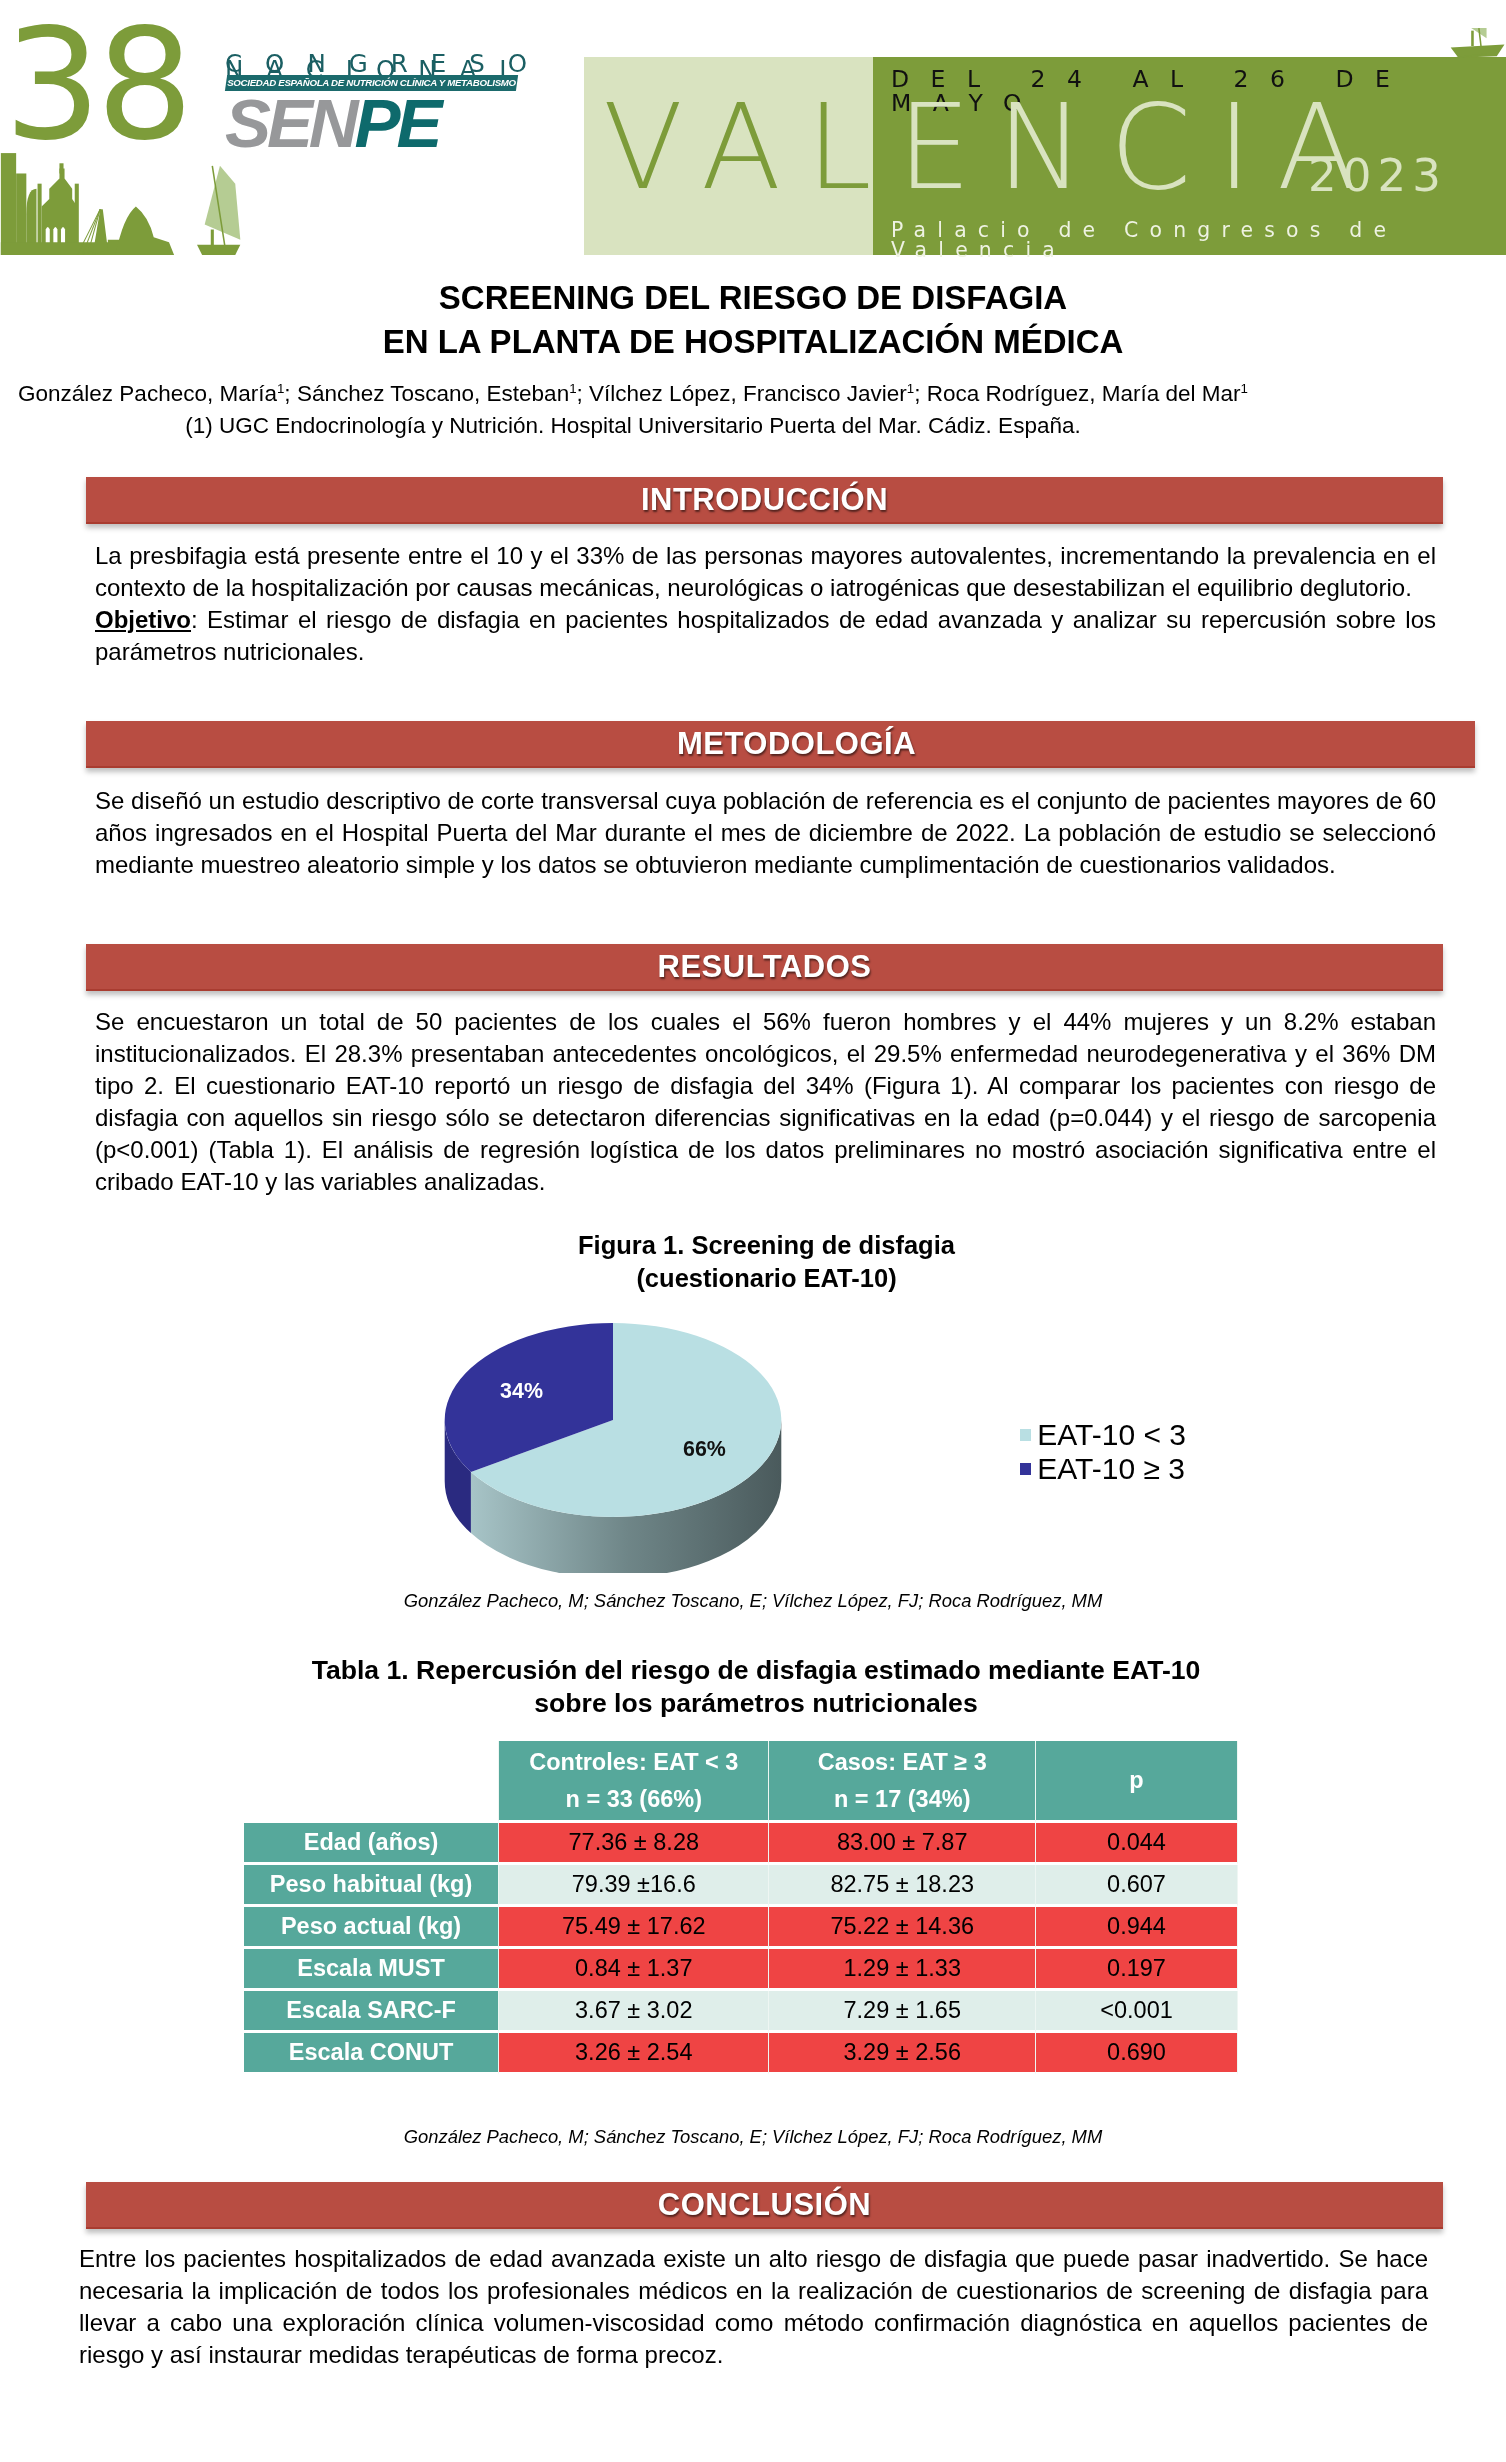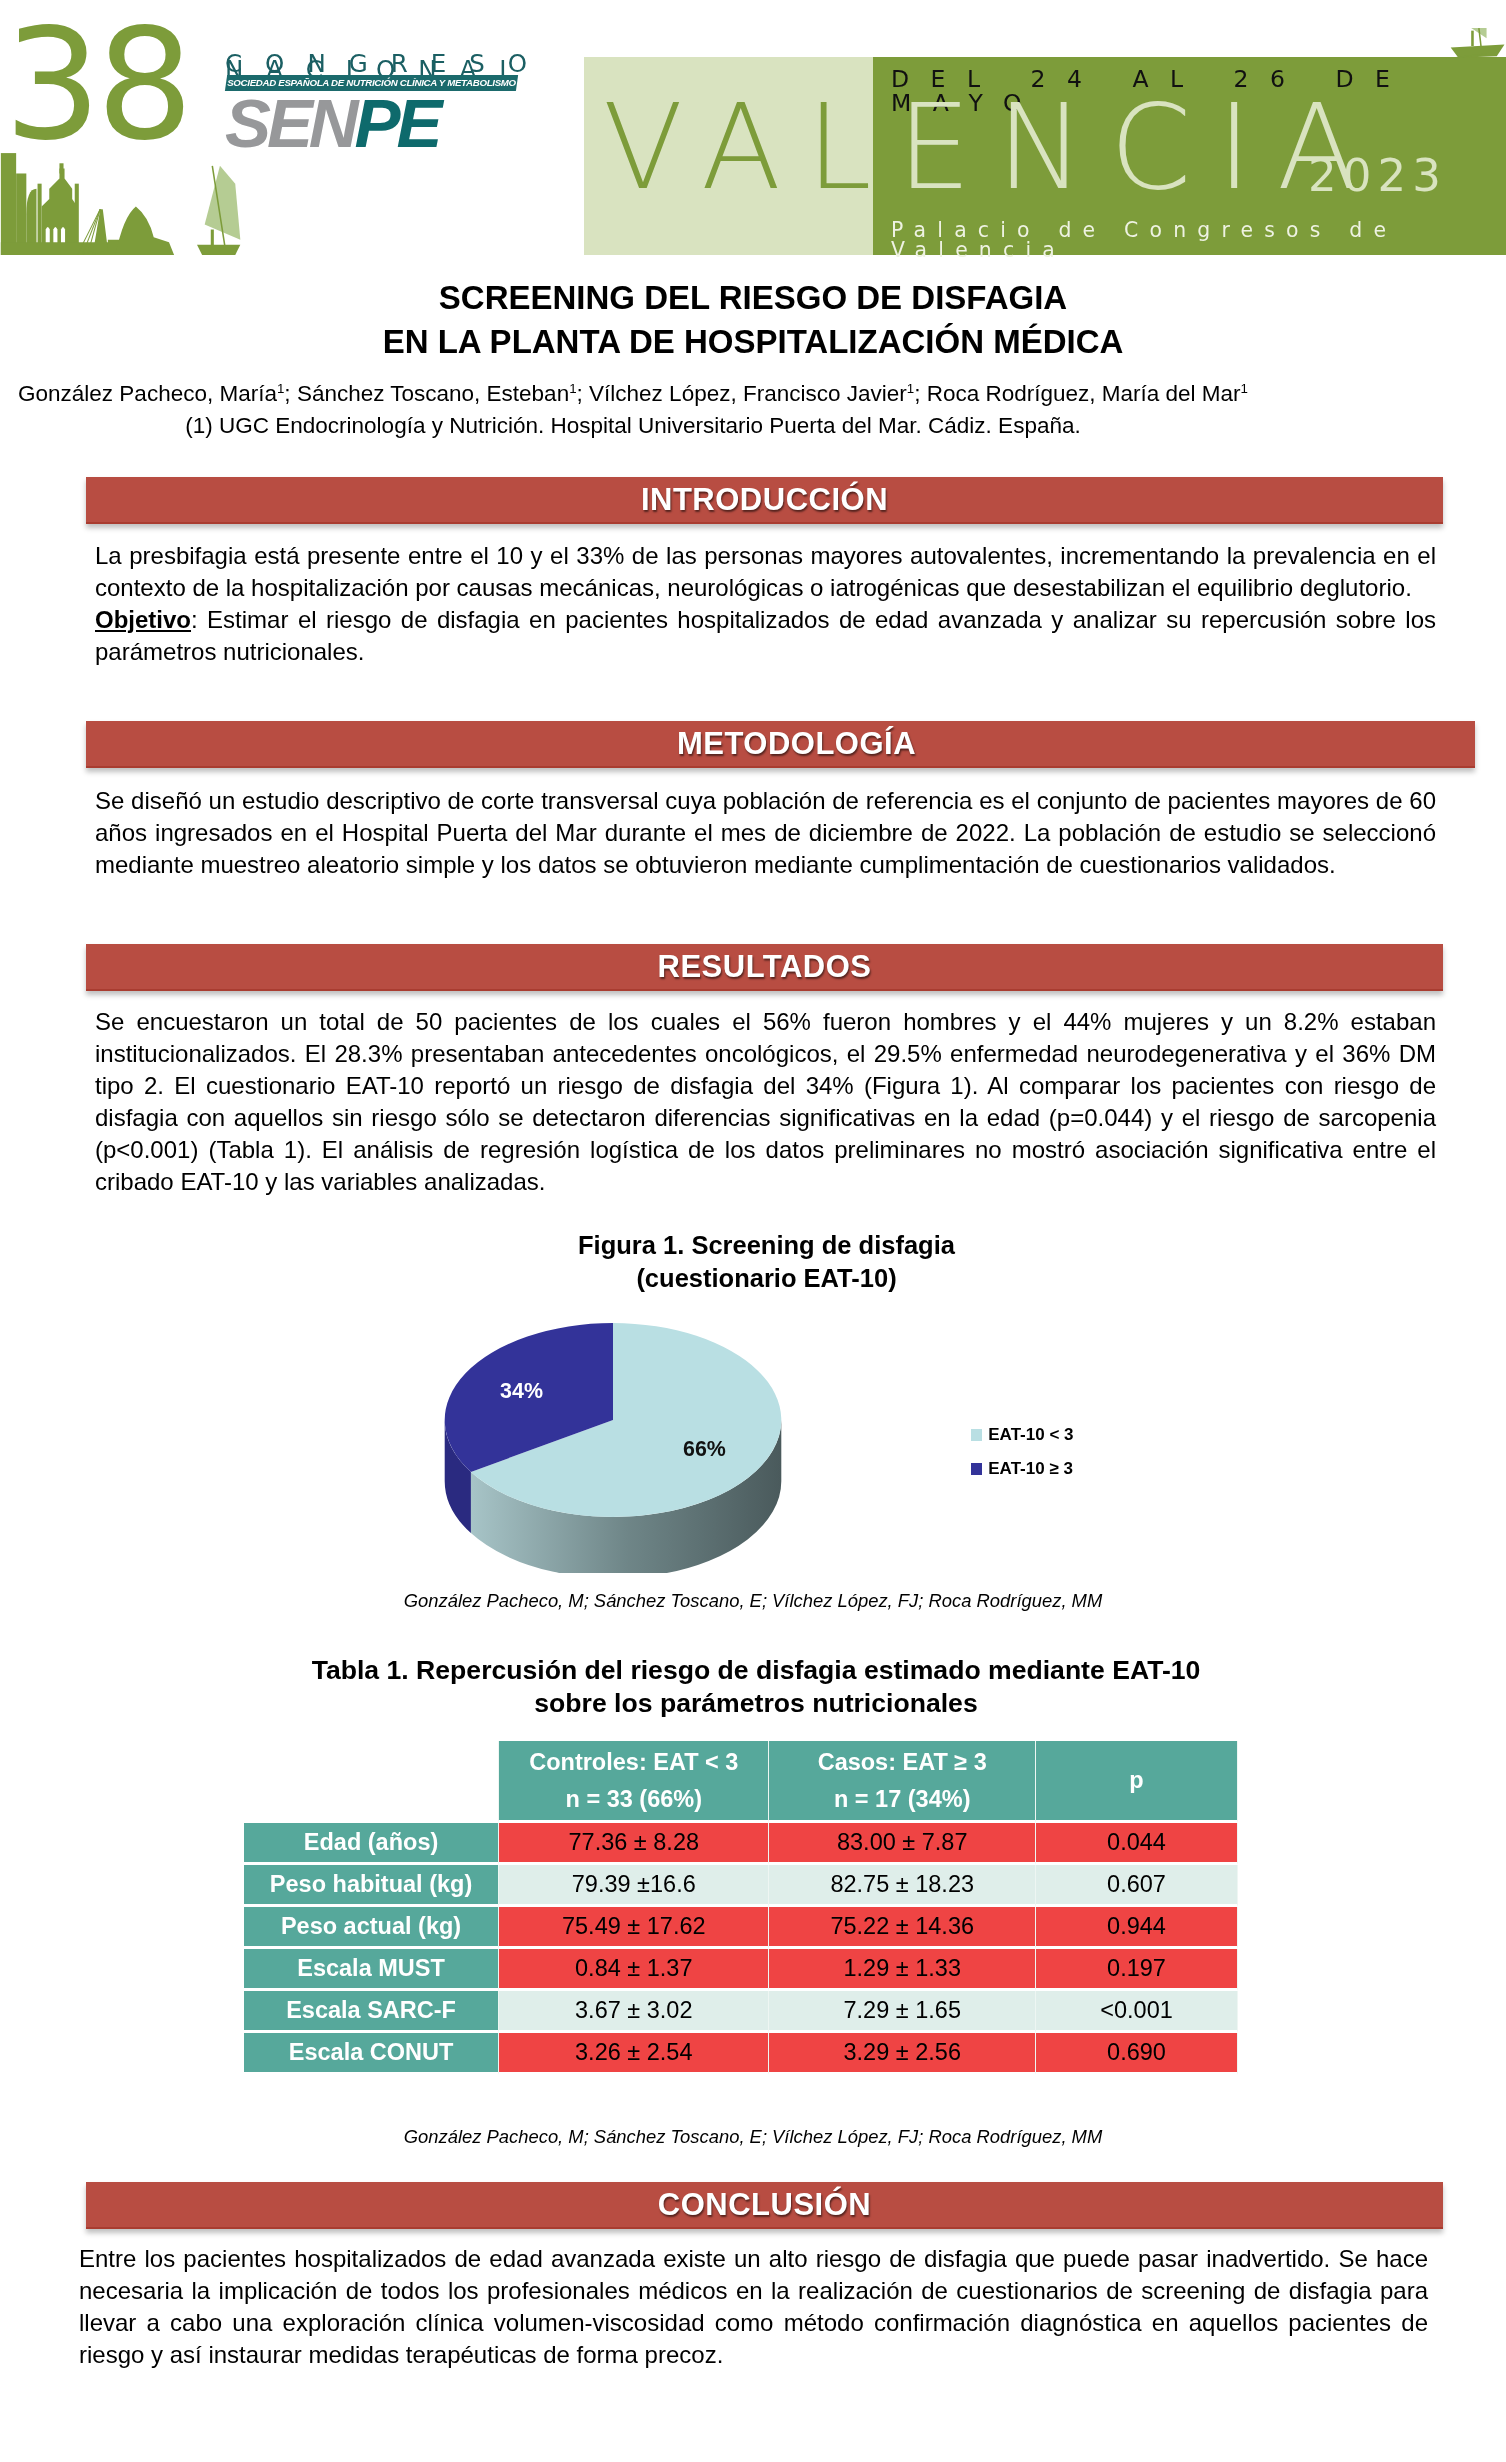--- a/index.html
+++ b/index.html
@@ -38,21 +38,21 @@
   
   .sec-head { left: 86px; width: 1357px; height: 45px; background: #b84d42; box-shadow: 0 4.1px 5.1px rgba(0,0,0,0.25); border-bottom: 2px solid #a93c30; display: flex; align-items: center; justify-content: center; }
   .sec-head span { color: #fff; font-size: 31px; font-weight: 700; text-shadow: 1px 1.5px 2px rgba(0,0,0,0.55); letter-spacing: 0.5px; }
 
   .para { left: 95px; width: 1341px; font-size: 24px; line-height: 32px; text-align: justify; }
   .para u { font-weight: 700; }
 
   
   #fig-title { left: 409px; top: 1229px; width: 715px; text-align: center; font-size: 25.5px; font-weight: 700; line-height: 33px; }
   #pie-svg { left: 429px; top: 1318px; width: 368px; height: 255px; }
-  #legend { left: 971px; top: 1418px; font-size: 17px; line-height: 34px; font-weight: bold; }
+  #legend { left: 1020px; top: 1418px; font-size: 30px; line-height: 34px; }
   .lg-item { display: flex; align-items: center; }
   .lg-swatch { width: 11.2px; height: 11.2px; margin-right: 6.1px; }
   #credit1 { left: 0; top: 1590px; width: 1506px; text-align: center; font-size: 18.4px; font-style: italic; }
 
   
   #tab-title { left: 245px; top: 1654px; width: 1022px; text-align: center; font-size: 26.6px; font-weight: 700; line-height: 33px; }
   #table { left: 244px; top: 1741px; width: 994px; border-collapse: separate; border-spacing: 0; }
   #table td, #table th { text-align: center; font-size: 23.5px; padding: 0; border-right: 1.5px solid #eef6f3; border-bottom: 3.1px solid #ffffff; }
   #table th.hdr { background: #56a89b; color: #fff; font-weight: 700; height: 79px; line-height: 37px; }
   #table th.blank { background: #fff; border-bottom: 3.1px solid #fff; }

